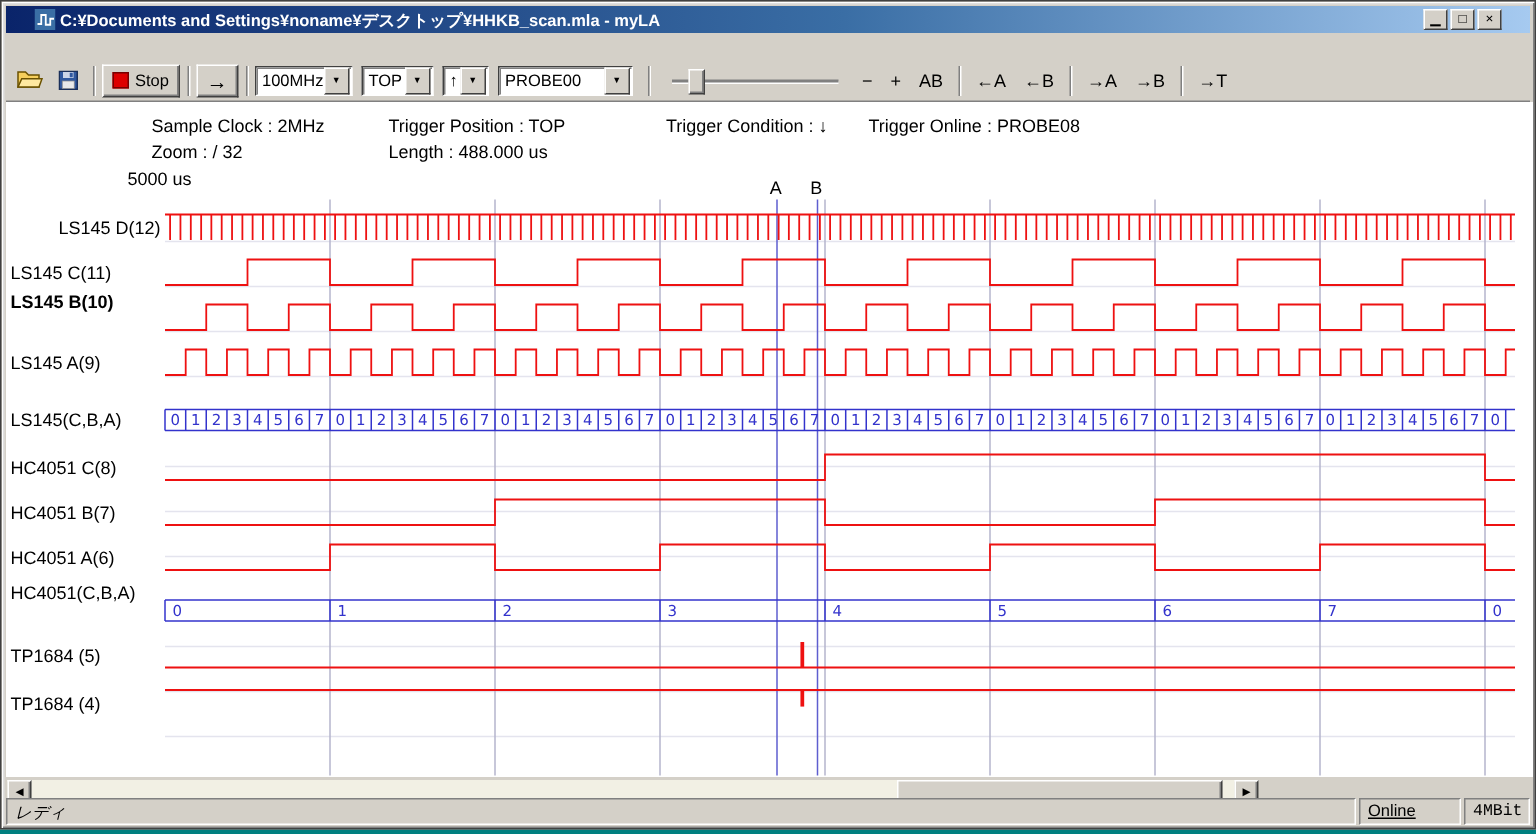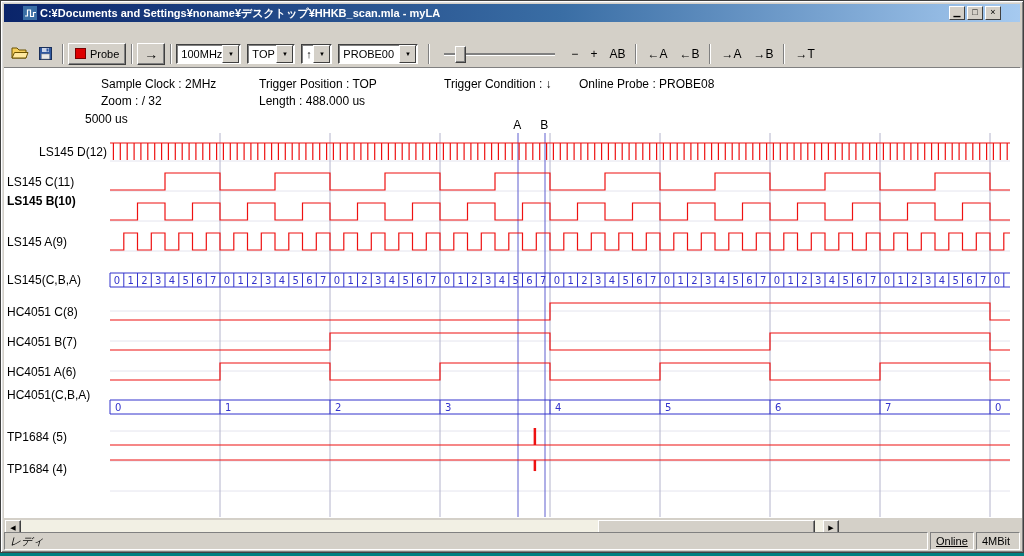--- a/index.html
+++ b/index.html
@@ -93,22 +93,22 @@
   
   .statusbar{
     position:absolute;left:3px;bottom:2px;right:3px;height:18px;z-index:6;
     display:flex;gap:2px;font-size:11px;background:#d4d0c8;align-items:stretch;color:#000;
   }
   .status-panel{
     border:1px solid;border-color:#808080 #ffffff #ffffff #808080;
     padding:1px 5px;display:flex;align-items:center;box-sizing:border-box;white-space:nowrap;
   }
   .status-left{flex:1;font-style:italic;}
-  .status-online{width:44px;text-decoration:underline;}
-  .status-mem{width:44px;}
+  .status-online{width:68px;text-decoration:underline;}
+  .status-mem{width:44px;font-family:Liberation Mono, monospace;}
 </style>
 </head>
 <body>
 
 <div id="window">
 
   <div class="client"></div>
 
   <svg id="wave-svg" viewBox="0 0 1024 553">
       <line x1="109" y1="160" x2="1009" y2="160" stroke="#e4e4ee" stroke-width="1"></line>
@@ -435,21 +435,21 @@
       <g>
         <line x1="109" y1="459" x2="1009" y2="459" stroke="#ee1111" stroke-width="1.2"></line>
         <line x1="533.875" y1="459" x2="533.875" y2="470.05" stroke="#ee1111" stroke-width="2.5"></line>
       </g>
     </svg>
   <div class="plot-hit"></div>
 
   <div class="info-text" style="left:100px;top:76px">Sample Clock : 2MHz</div>
   <div class="info-text" style="left:258px;top:76px">Trigger Position : TOP</div>
   <div class="info-text" style="left:443px;top:76px">Trigger Condition : ↓</div>
-  <div class="info-text" style="left:578px;top:76px">Online Probe : PROBE08</div>
+  <div class="info-text" style="left:578px;top:76px">Trigger Online : PROBE08</div>
   <div class="info-text" style="left:100px;top:93px">Zoom : /  32</div>
   <div class="info-text" style="left:258px;top:93px">Length : 488.000 us</div>
   <div class="info-text" style="left:84px;top:111px">5000 us</div>
 
   <div class="cursor-label" id="cursor-a-label" style="left: 517px;">A</div>
   <div class="cursor-label" id="cursor-b-label" style="left: 544px;">B</div>
 
   <div id="channel-labels">
       <div class="ch-label" style="top: 143px; margin-left: 32px;">LS145 D(12)</div>
       <div class="ch-label" style="top: 173px;">LS145 C(11)</div>
@@ -487,40 +487,40 @@
       <svg width="13" height="13">
         <rect x="0.5" y="0.5" width="12" height="12" fill="#30589f" stroke="#1a2f5a"></rect>
         <rect x="3" y="1" width="7" height="4" fill="#ccd5e8"></rect>
         <rect x="7.5" y="1.5" width="2" height="3" fill="#30589f"></rect>
         <rect x="2.5" y="7" width="8" height="5" fill="#e9e9e9" stroke="#8a8a8a" stroke-width="0.5"></rect>
       </svg>
     </div>
     <div class="sep"></div>
     <div class="btn3d">
       <span class="stop-sq"></span>
-      <span>Probe</span>
+      <span>Stop</span>
     </div>
     <div class="sep"></div>
     <div class="btn3d">
       <span class="run-arrow">→</span>
     </div>
     <div class="sep"></div>
     <div class="combo" style="width:65px">
       <span class="combo-text">100MHz</span>
       <span class="combo-btn">▼</span>
     </div>
     <div class="combo" style="width:48px">
       <span class="combo-text">TOP</span>
       <span class="combo-btn">▼</span>
     </div>
     <div class="combo" style="width:31px">
       <span class="combo-text">↑</span>
       <span class="combo-btn">▼</span>
     </div>
-    <div class="combo" style="width:80px">
+    <div class="combo" style="width:90px">
       <span class="combo-text">PROBE00</span>
       <span class="combo-btn">▼</span>
     </div>
     <div class="sep"></div>
     <div class="trackbar">
       <div class="groove"></div>
       <div class="thumb"></div>
     </div>
     <div class="tbtn">−</div>
     <div class="tbtn">+</div>

